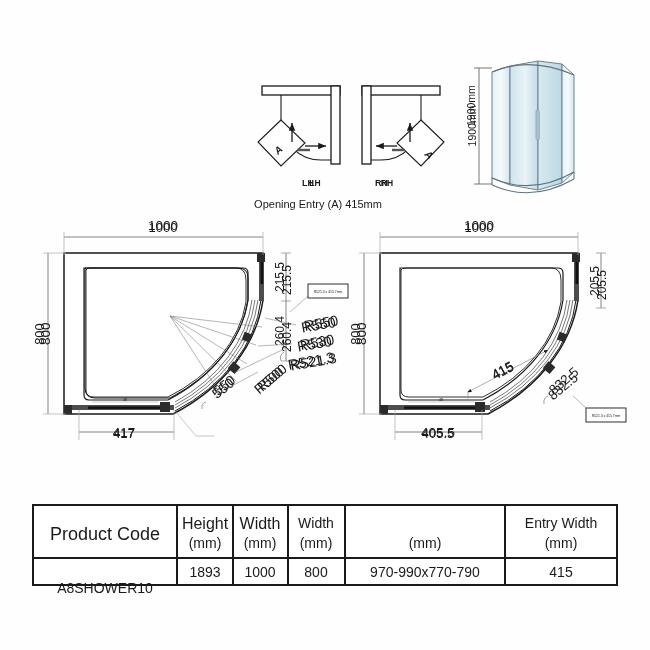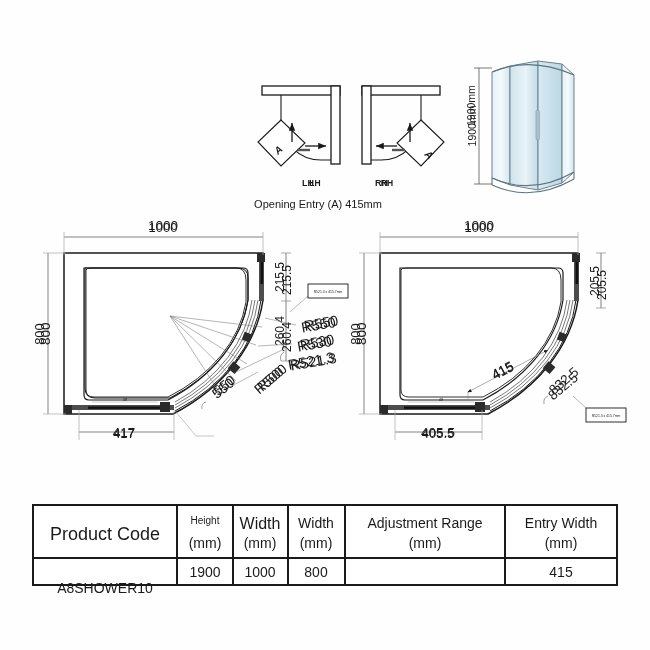--- a/index.html
+++ b/index.html
@@ -281,34 +281,34 @@
 
 <div class="txt" style="left:479px;top:218px;font-size:13.5px;transform:translateX(-50%);">1000</div>
 <div class="txt" style="left:354px;top:345px;font-size:13.5px;transform:rotate(-90deg);transform-origin:left top;">800</div>
 <div class="txt" style="left:595px;top:300px;font-size:12px;transform:rotate(-90deg);transform-origin:left top;">205.5</div>
 <div class="txt" style="left:489px;top:369px;font-size:13.5px;transform:rotate(-28deg);transform-origin:left top;">415</div>
 <div class="txt" style="left:546px;top:386px;font-size:13.5px;transform:rotate(-40deg);transform-origin:left top;">832.5</div>
 <div class="txt" style="left:438px;top:425px;font-size:13.5px;transform:translateX(-50%);">405.5</div>
 
 <div class="txt" style="left:105px;top:524px;font-size:18px;transform:translateX(-50%);">Product Code</div>
 
-<div class="txt" style="left:205px;top:515px;font-size:10px;transform:translateX(-50%);">Height</div>
+<div class="txt" style="left:205px;top:515px;font-size:16px;transform:translateX(-50%);">Height</div>
 <div class="txt" style="left:205px;top:535px;font-size:14px;transform:translateX(-50%);">(mm)</div>
 
 <div class="txt" style="left:260px;top:515px;font-size:16px;transform:translateX(-50%);">Width</div>
 <div class="txt" style="left:260px;top:535px;font-size:14px;transform:translateX(-50%);">(mm)</div>
 
 <div class="txt" style="left:316px;top:515px;font-size:14px;transform:translateX(-50%);">Width</div>
 <div class="txt" style="left:316px;top:535px;font-size:14px;transform:translateX(-50%);">(mm)</div>
 
-<div class="txt" style="left:425px;top:515px;font-size:14px;transform:translateX(-50%);">Adjustment Range</div>
 <div class="txt" style="left:425px;top:535px;font-size:14px;transform:translateX(-50%);">(mm)</div>
 
 <div class="txt" style="left:561px;top:515px;font-size:14px;transform:translateX(-50%);">Entry Width</div>
 <div class="txt" style="left:561px;top:535px;font-size:14px;transform:translateX(-50%);">(mm)</div>
 
 <div class="txt" style="left:105px;top:580px;font-size:14px;transform:translateX(-50%);">A8SHOWER10</div>
-<div class="txt" style="left:205px;top:564px;font-size:14px;transform:translateX(-50%);">1900</div>
+<div class="txt" style="left:205px;top:564px;font-size:14px;transform:translateX(-50%);">1893</div>
 <div class="txt" style="left:260px;top:564px;font-size:14px;transform:translateX(-50%);">1000</div>
 <div class="txt" style="left:316px;top:564px;font-size:14px;transform:translateX(-50%);">800</div>
+<div class="txt" style="left:425px;top:564px;font-size:14px;transform:translateX(-50%);">970-990x770-790</div>
 <div class="txt" style="left:561px;top:564px;font-size:14px;transform:translateX(-50%);">415</div>
 
 </div>
 
 </body></html>

